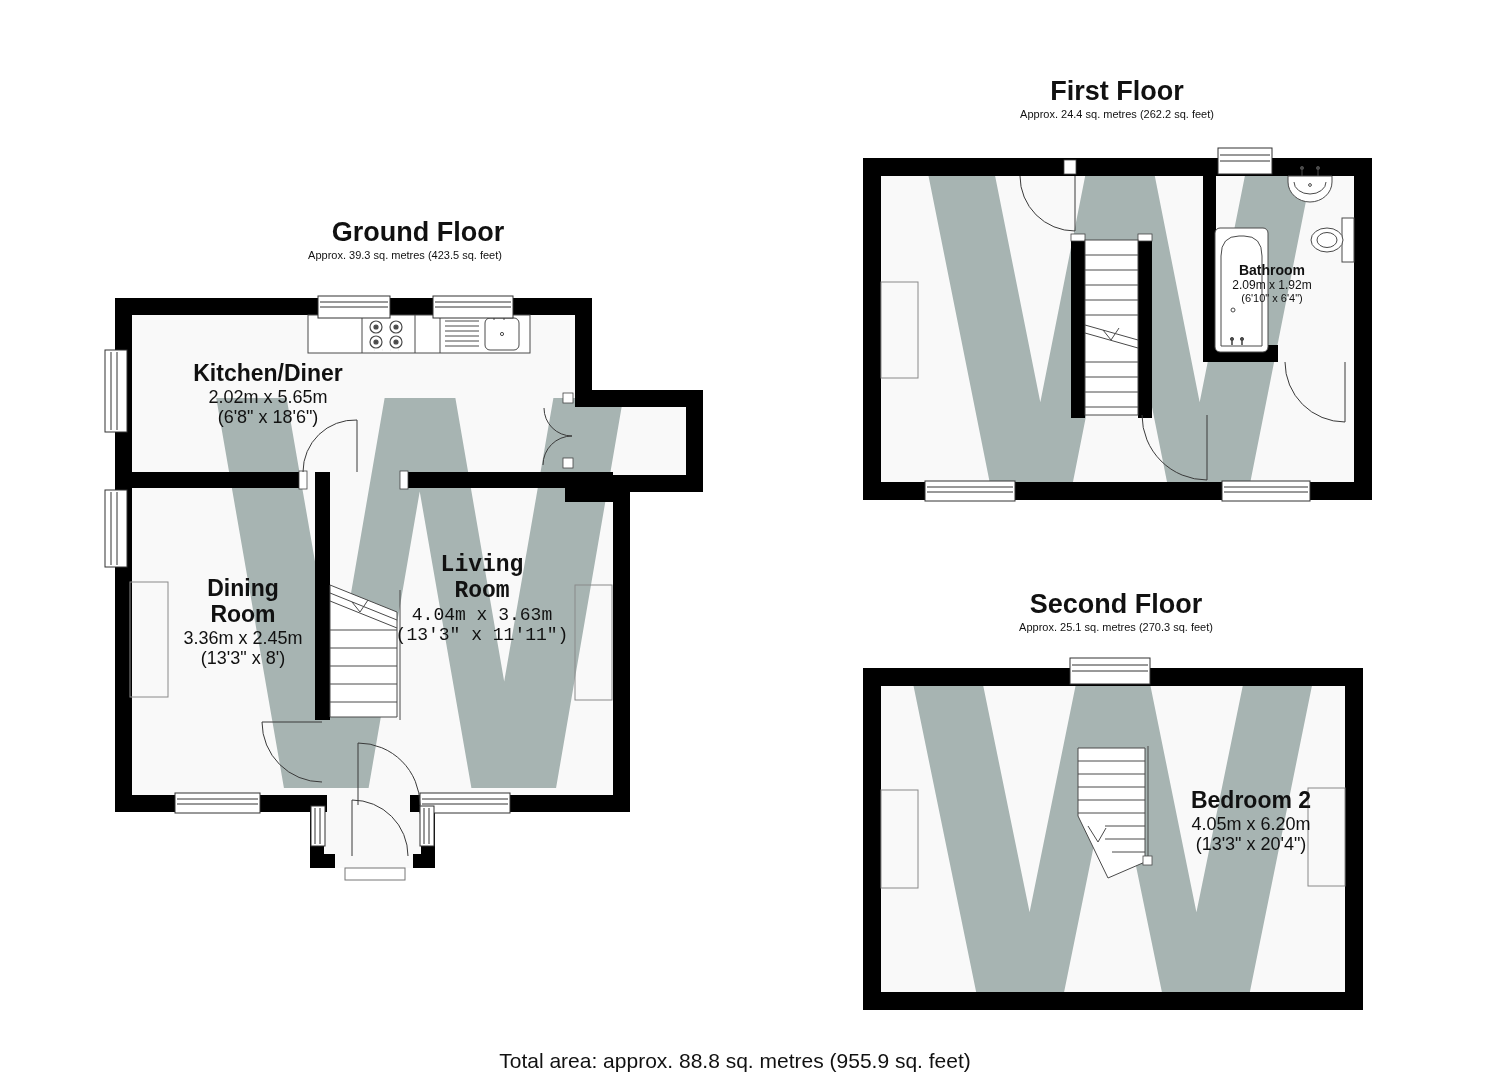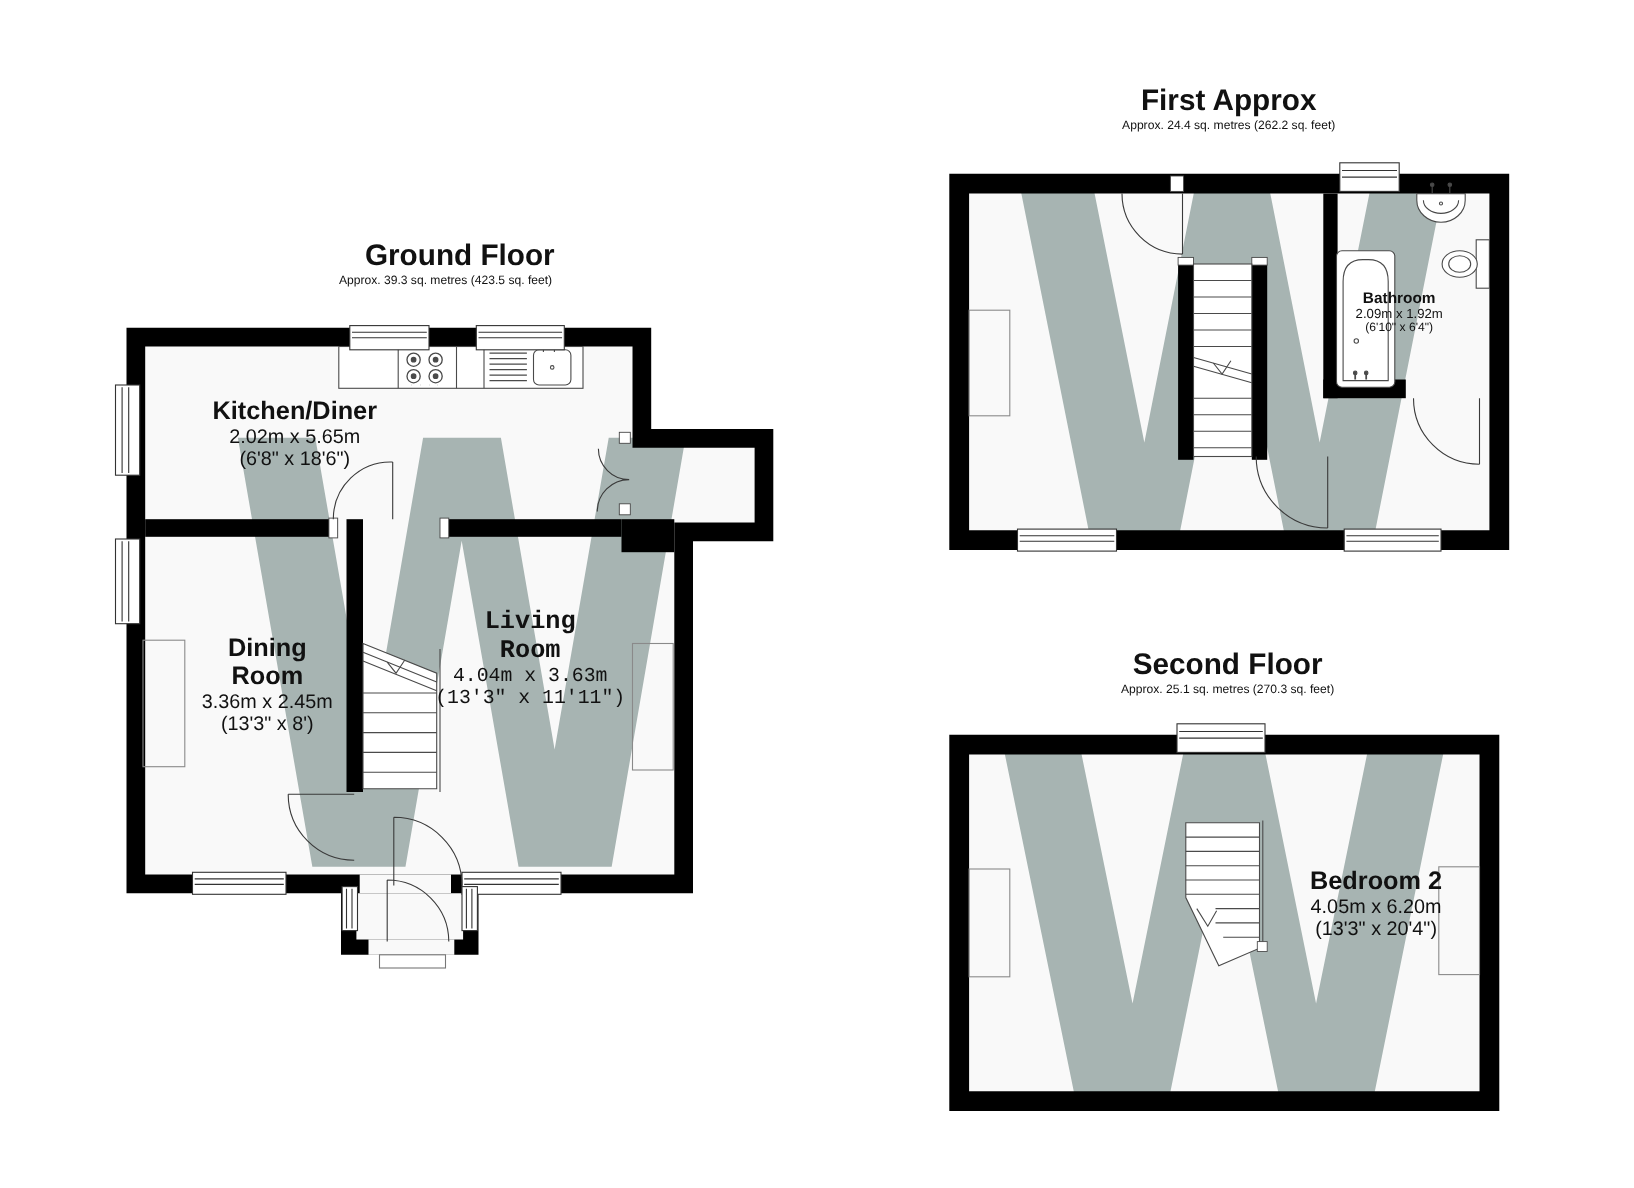--- a/index.html
+++ b/index.html
@@ -228,33 +228,34 @@
     <span class="room-dim">(13'3" x 8')</span>
   </div>
 
   <div class="lbl" style="left:482px;top:553px;font-family:Liberation Mono, monospace;">
     <span class="room-name">Living</span>
     <span class="room-name">Room</span>
     <span class="room-dim">4.04m x 3.63m</span>
     <span class="room-dim">(13'3" x 11'11")</span>
   </div>
 
-  <div class="lbl floor-title" style="left:1117px;top:76px;">First Approx</div>
+  <div class="lbl floor-title" style="left:1117px;top:76px;">First Floor</div>
   <div class="lbl floor-sub" style="left:1117px;top:108px;">Approx. 24.4 sq. metres (262.2 sq. feet)</div>
 
 
   <div class="lbl" style="left:1272px;top:263px;">
     <span class="small-name">Bathroom</span>
     <span class="small-dim">2.09m x 1.92m</span>
     <span class="small-dim2">(6'10" x 6'4")</span>
   </div>
 
   <div class="lbl floor-title" style="left:1116px;top:589px;">Second Floor</div>
   <div class="lbl floor-sub" style="left:1116px;top:621px;">Approx. 25.1 sq. metres (270.3 sq. feet)</div>
 
   <div class="lbl" style="left:1251px;top:788px;">
     <span class="room-name">Bedroom 2</span>
     <span class="room-dim">4.05m x 6.20m</span>
     <span class="room-dim">(13'3" x 20'4")</span>
   </div>
 
+  <div class="lbl footer" style="left:735px;top:1049px;">Total area: approx. 88.8 sq. metres (955.9 sq. feet)</div>
 
 </div>
 
 </body></html>

